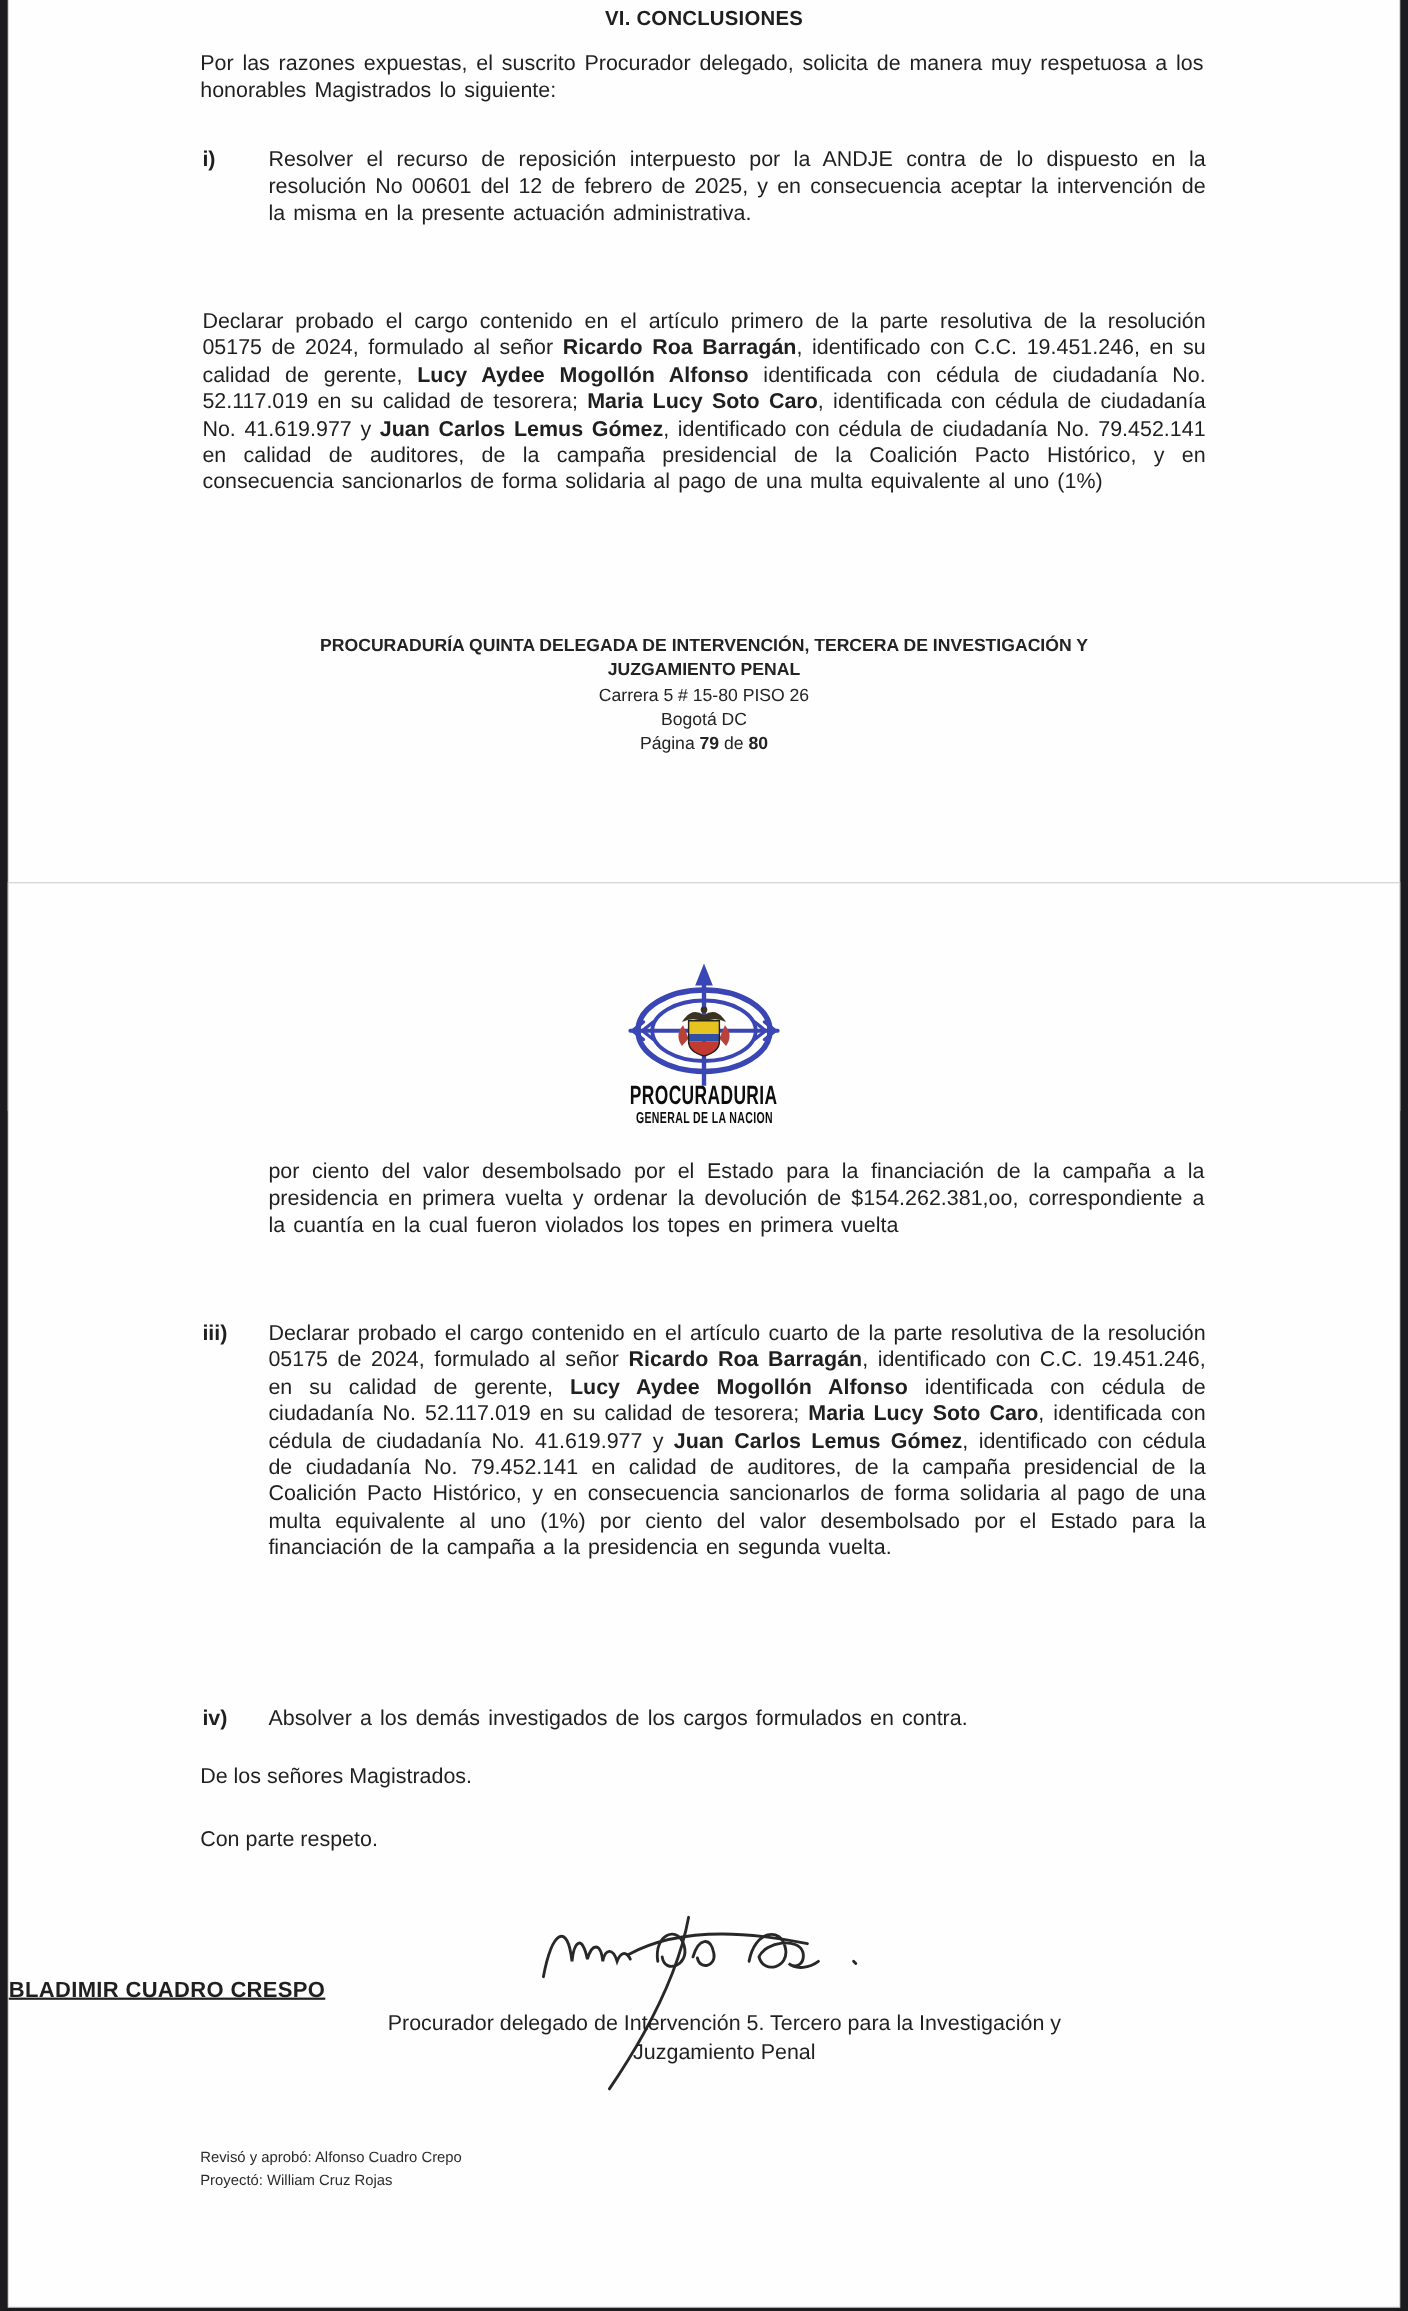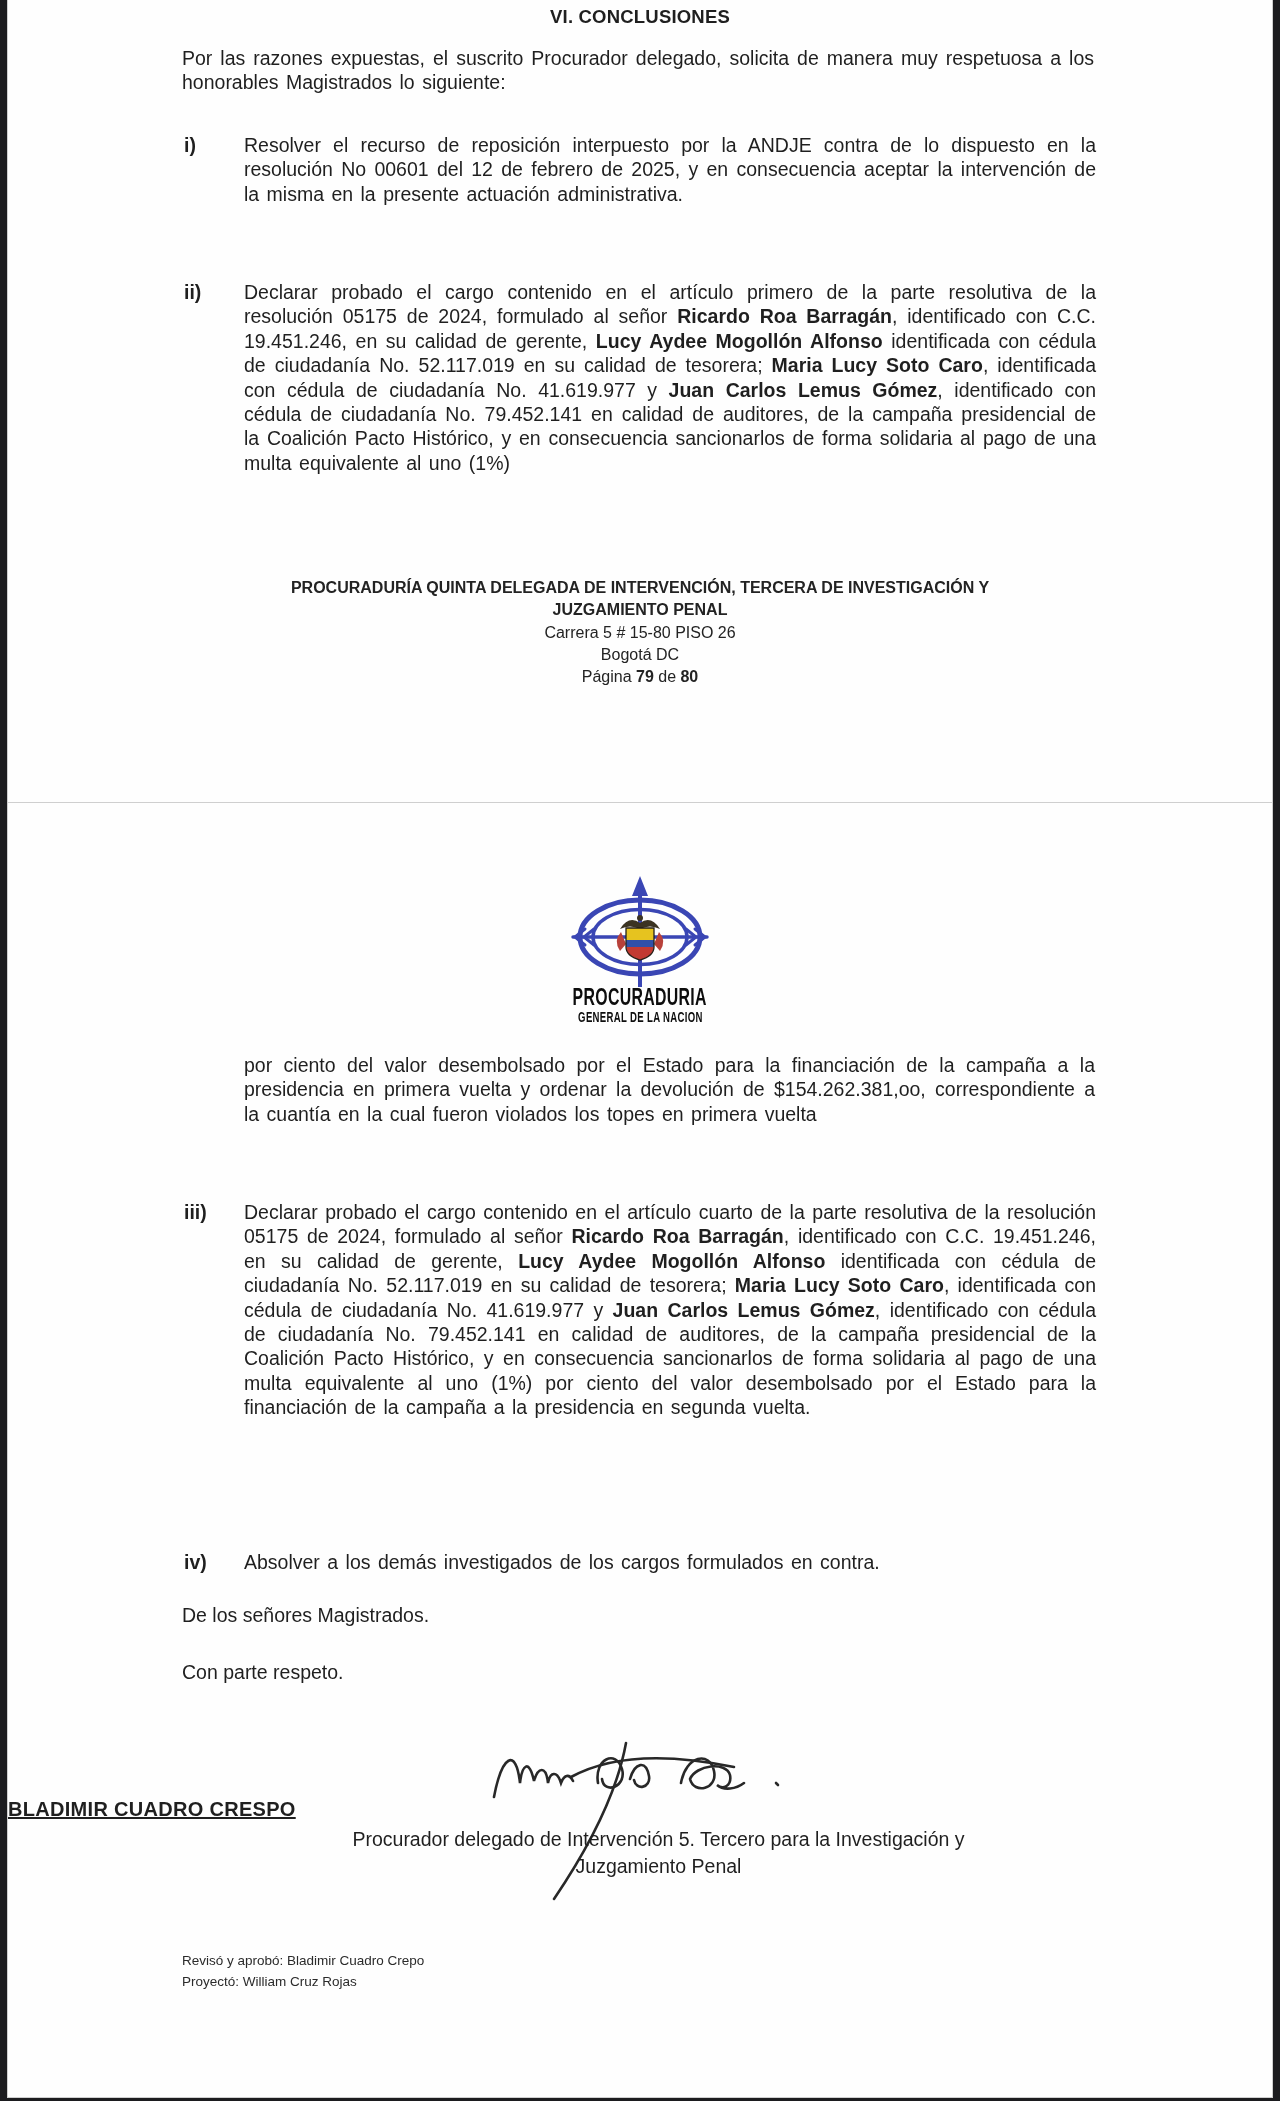--- a/index.html
+++ b/index.html
@@ -83,21 +83,20 @@
   <div class="doc-title">VI. CONCLUSIONES</div>
 
   <div class="para intro">Por las razones expuestas, el suscrito Procurador delegado, solicita de manera muy respetuosa a los honorables Magistrados lo siguiente:</div>
 
   <div class="list-item" id="item-i">
     <span class="li-label">i)</span>
     <span class="li-text para"><span>Resolver el recurso de reposición interpuesto por la ANDJE contra de lo dispuesto en la resolución No 00601 del 12 de febrero de 2025, y en consecuencia aceptar la intervención de la misma en la presente actuación administrativa.</span></span>
   </div>
 
   <div class="list-item" id="item-ii">
-    <span class="li-label">ii)</span>
     <span class="li-text para"><span>Declarar probado el cargo contenido en el artículo primero de la parte resolutiva de la resolución 05175 de 2024, formulado al señor </span><b>Ricardo Roa Barragán</b><span>, identificado con C.C. 19.451.246, en su calidad de gerente, </span><b>Lucy Aydee Mogollón Alfonso</b><span> identificada con cédula de ciudadanía No. 52.117.019 en su calidad de tesorera; </span><b>Maria Lucy Soto Caro</b><span>, identificada con cédula de ciudadanía No. 41.619.977 y </span><b>Juan Carlos Lemus Gómez</b><span>, identificado con cédula de ciudadanía No. 79.452.141 en calidad de auditores, de la campaña presidencial de la Coalición Pacto Histórico, y en consecuencia sancionarlos de forma solidaria al pago de una multa equivalente al uno (1%)</span></span>
   </div>
 
   <div class="p1-footer">
     <div class="bold-line">PROCURADURÍA QUINTA DELEGADA DE INTERVENCIÓN, TERCERA DE INVESTIGACIÓN Y</div>
     <div class="bold-line">JUZGAMIENTO PENAL</div>
     <div>Carrera 5 # 15-80 PISO 26</div>
     <div>Bogotá DC</div>
     <div><span>Página </span><b>79</b><span> de </span><b>80</b></div>
   </div>
@@ -162,16 +161,16 @@
     </g>
   </svg>
 
   <div class="sig-name">BLADIMIR CUADRO CRESPO</div>
   <div class="sig-title">
     <div>Procurador delegado de Intervención 5. Tercero para la Investigación y</div>
     <div>Juzgamiento Penal</div>
   </div>
 
   <div class="footnote">
-    <div>Revisó y aprobó: Bladimir Cuadro Crepo</div>
+    <div>Revisó y aprobó: Alfonso Cuadro Crepo</div>
     <div>Proyectó: William Cruz Rojas</div>
   </div>
 </div>
 
 </body></html>

